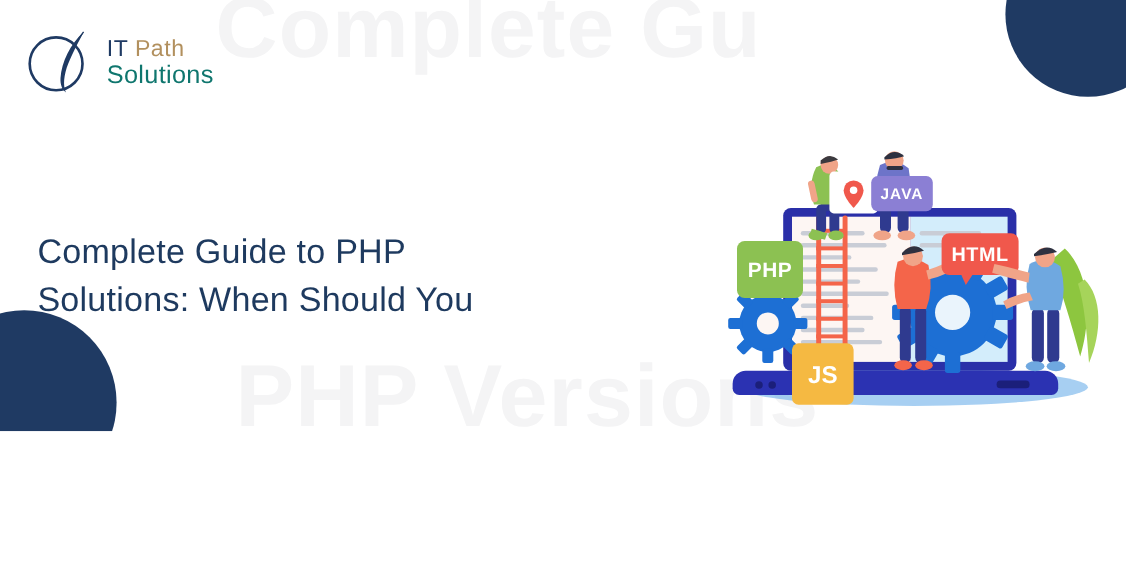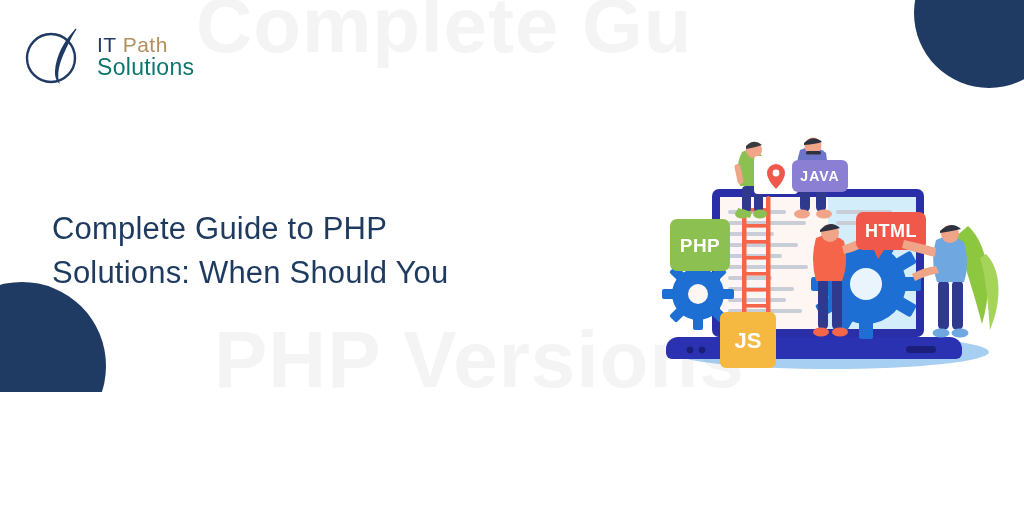--- a/index.html
+++ b/index.html
@@ -82,21 +82,21 @@
   .logo-line1 .path-word { color: #B2905E; }
   .logo-line2 {
     font-size: 23px;
     letter-spacing: 0.3px;
     color: #0f766e;
   }
 
   
   .headline {
     position: absolute;
-    left: 52px;
+    left: 34px;
     top: 186px;
     width: 600px;
     font-size: 31px;
     line-height: 1.43;
     color: #1E3A5F;
     font-weight: 500;
     letter-spacing: 0.2px;
   }
   .headline .hl-line { display: block; }
 

